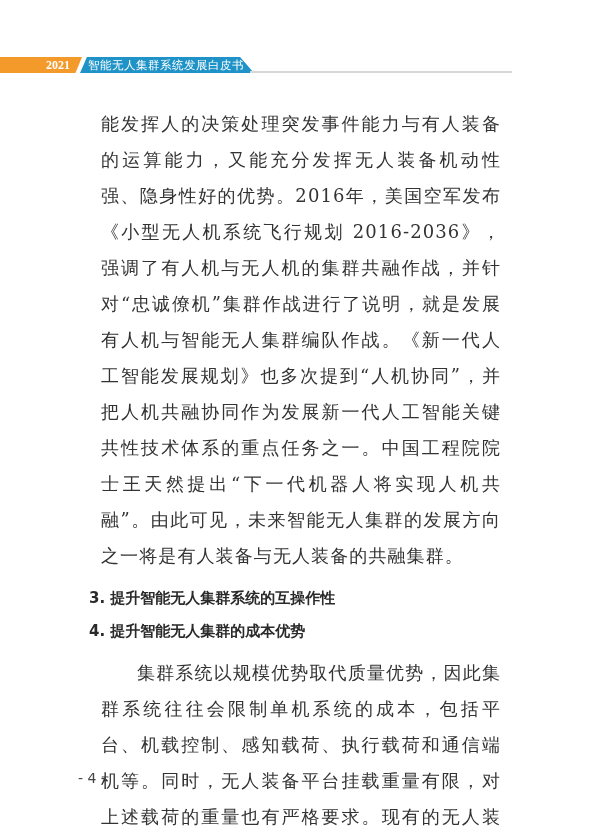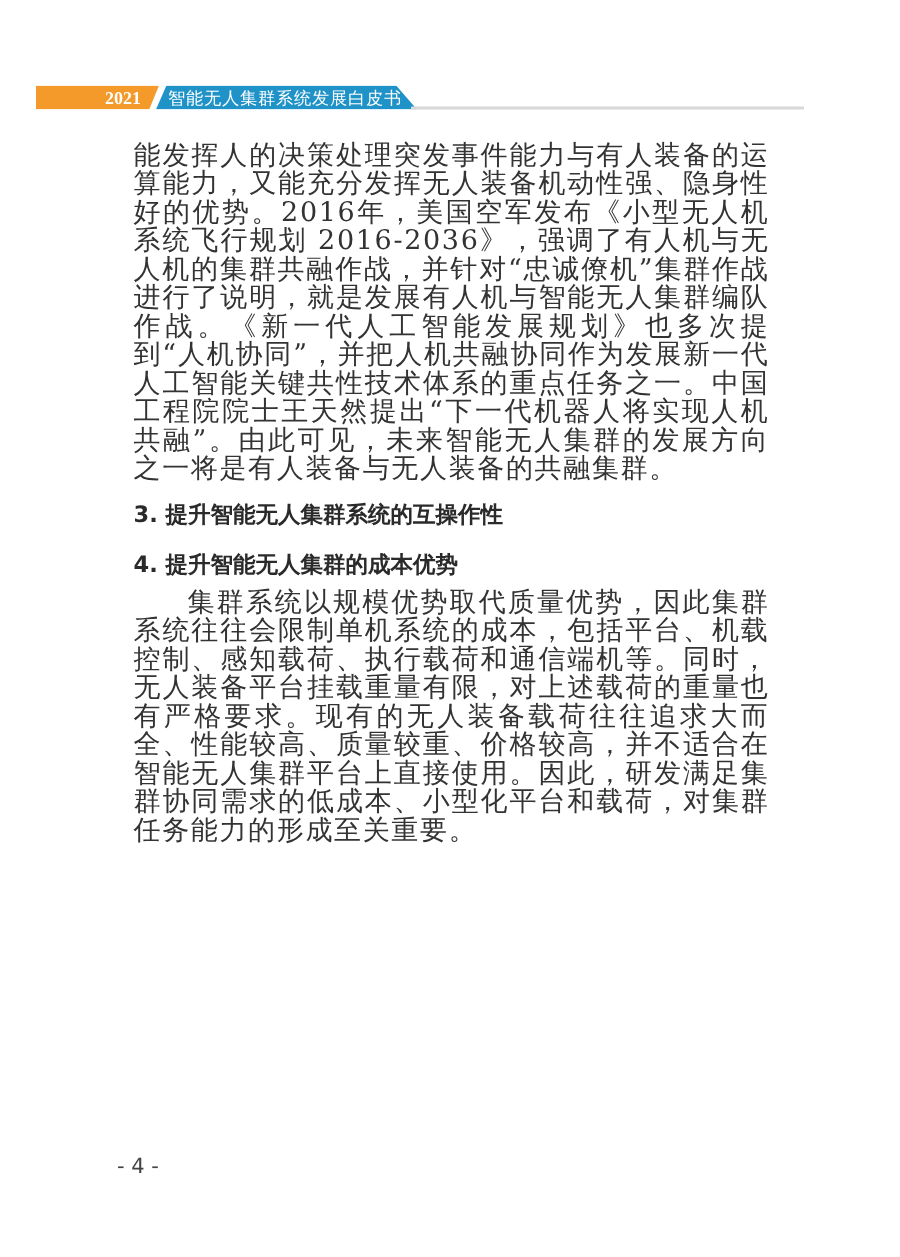--- a/index.html
+++ b/index.html
@@ -1,21 +1,21 @@
 <!DOCTYPE html>
 <html><head>
 <meta charset="utf-8">
 <style>
   html, body { margin: 0; padding: 0; }
   body {
     width: 600px; height: 838px; background: #ffffff; position: relative; overflow: hidden;
     font-family: "DejaVu Serif", "Liberation Serif", serif;
     color: #2b2b2b;
   }
-  .page-header { position: absolute; left: 0; top: 55px; width: 489px; height: 20px; margin-left: 24px; }
+  .page-header { position: absolute; left: 0; top: 55px; width: 489px; height: 20px; }
   .hdr-orange {
     position: absolute; left: 0; top: 2px; width: 82px; height: 16px;
     background: #f39a2b;
     clip-path: polygon(0 0, 100% 0, 92% 100%, 0 100%);
   }
   .hdr-year {
     position: absolute; left: 46px; top: 2px; height: 16px; line-height: 16px;
     font-family: "Liberation Serif", serif; font-weight: bold; font-size: 12px; color: #fff;
   }
   .hdr-blue {
@@ -26,21 +26,21 @@
   .hdr-title {
     position: absolute; left: 88px; top: 2px; height: 16px; line-height: 16px;
     font-family: "DejaVu Sans", sans-serif; font-size: 11.5px; color: #fff; letter-spacing: 0.5px;
   }
   .hdr-line {
     position: absolute; left: 250px; top: 16px; width: 262px; height: 2px; background: #d8d8d8;
   }
 
   .content { position: absolute; left: 89px; top: 94px; width: 424px; }
   .para {
-    margin: 0; font-size: 18px; line-height: 19px; letter-spacing: 1.1px;
+    margin: 12px; font-size: 18px; line-height: 36px; letter-spacing: 1.1px;
     text-align: justify; color: #333;
   }
   .para.indent { text-indent: 2em; }
   .section-heading {
     margin: 9px 0 4px 0; font-family: "DejaVu Sans", sans-serif; font-weight: bold;
     font-size: 15px; line-height: 24px; color: #2a2a2a;
   }
   .page-number {
     position: absolute; left: 78px; top: 770px;
     font-family: "DejaVu Sans", sans-serif; font-size: 14px; color: #444;

